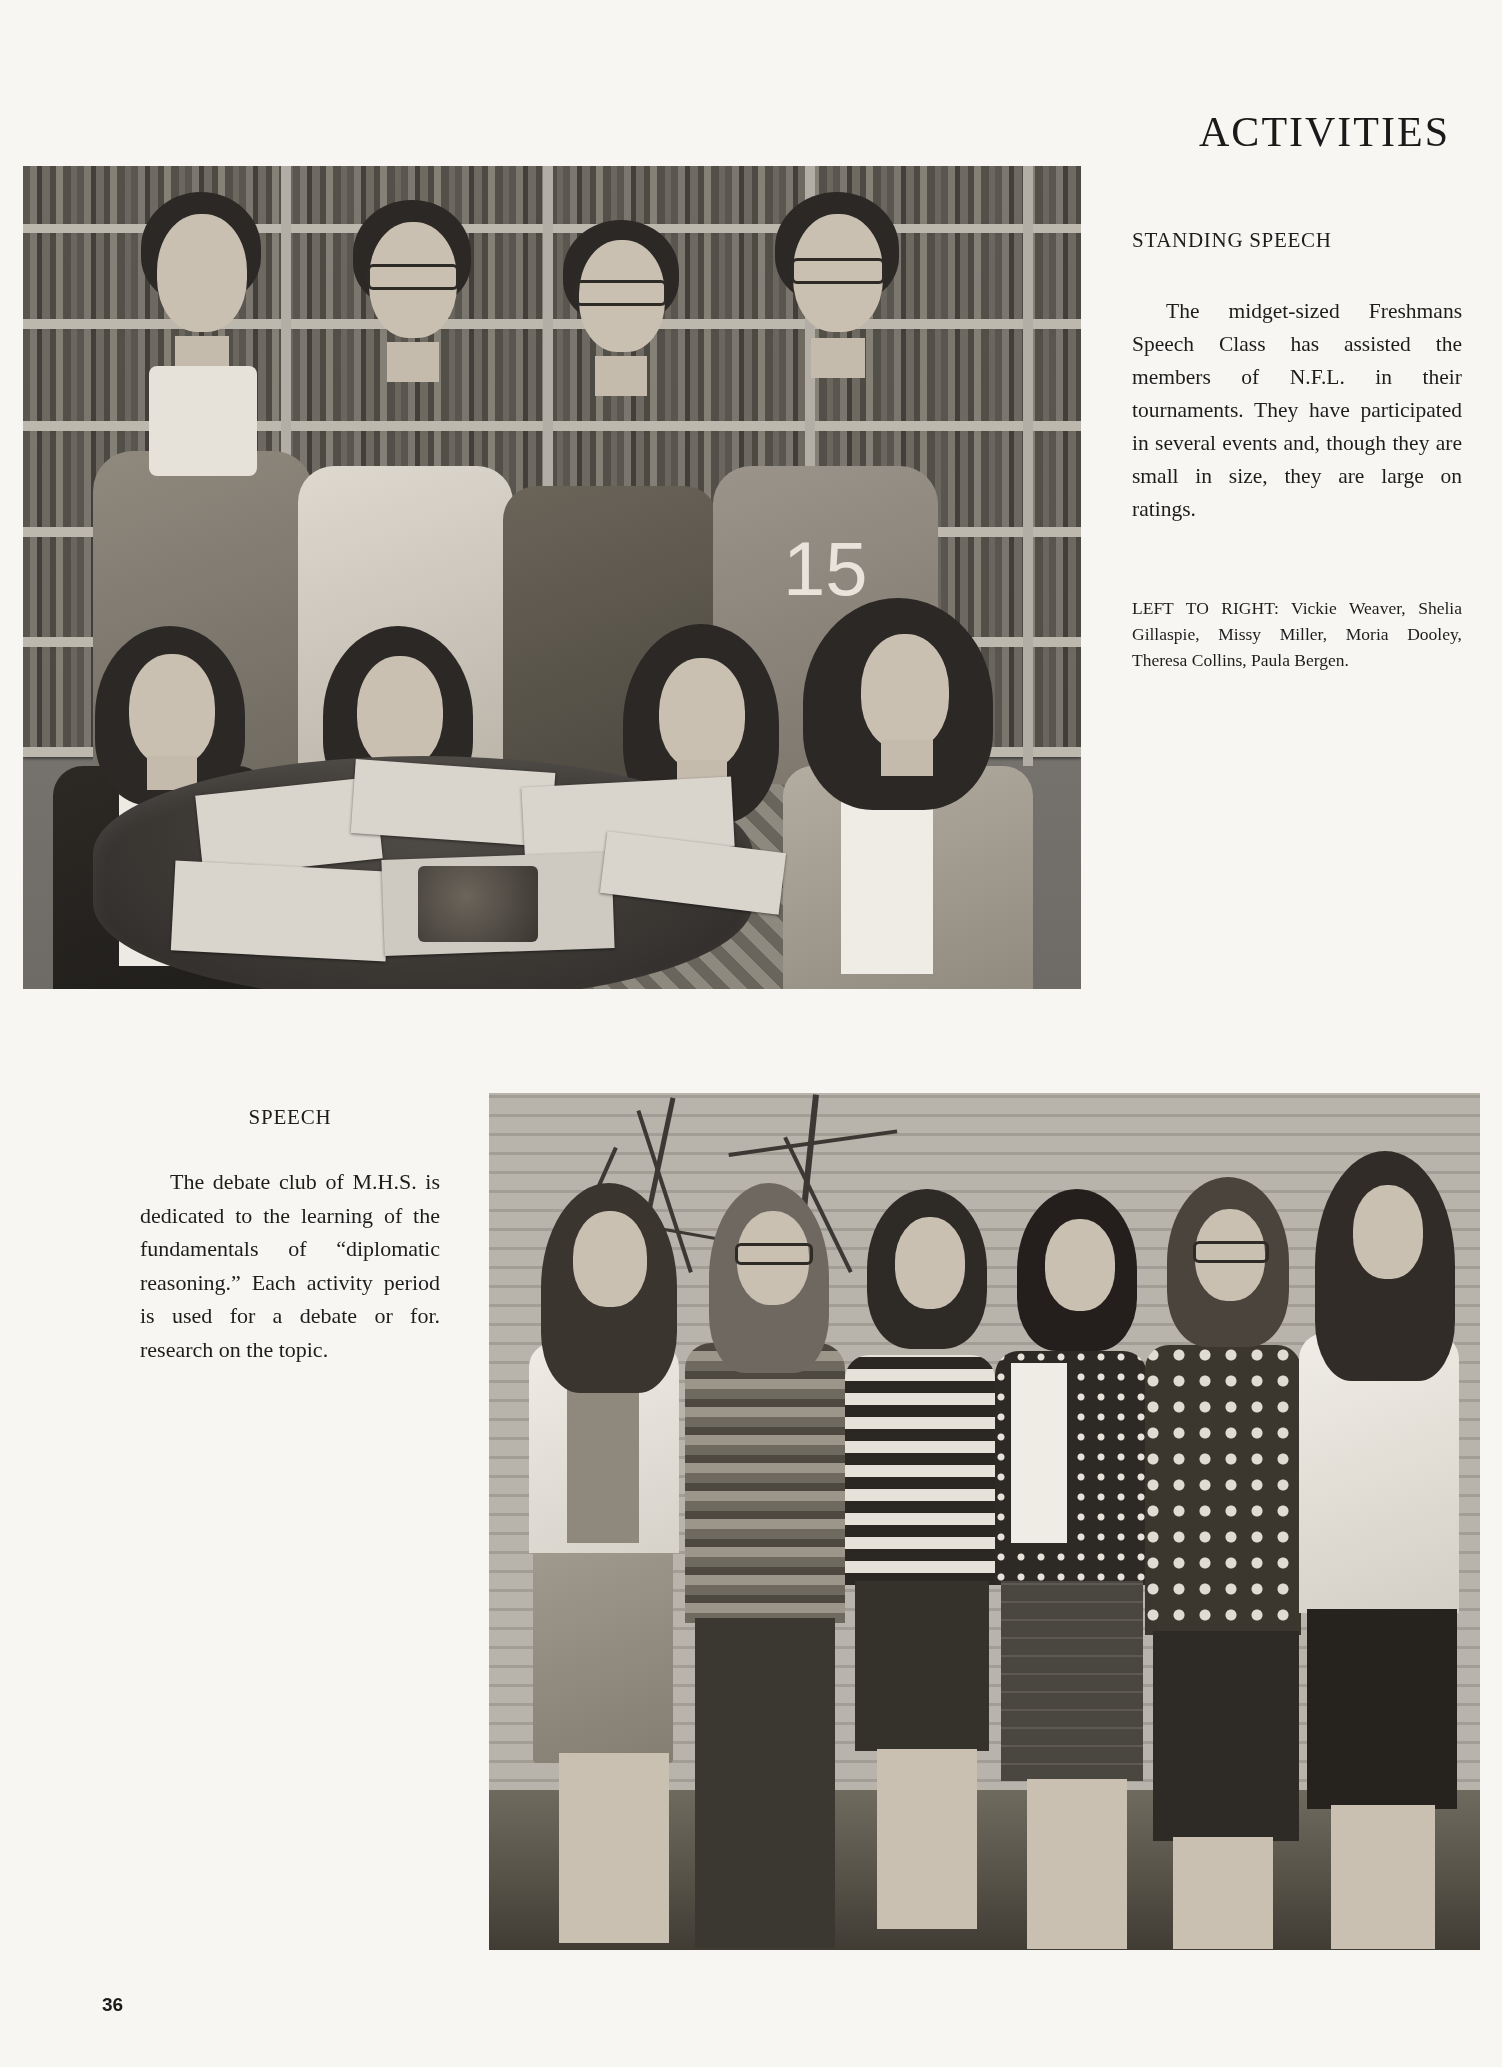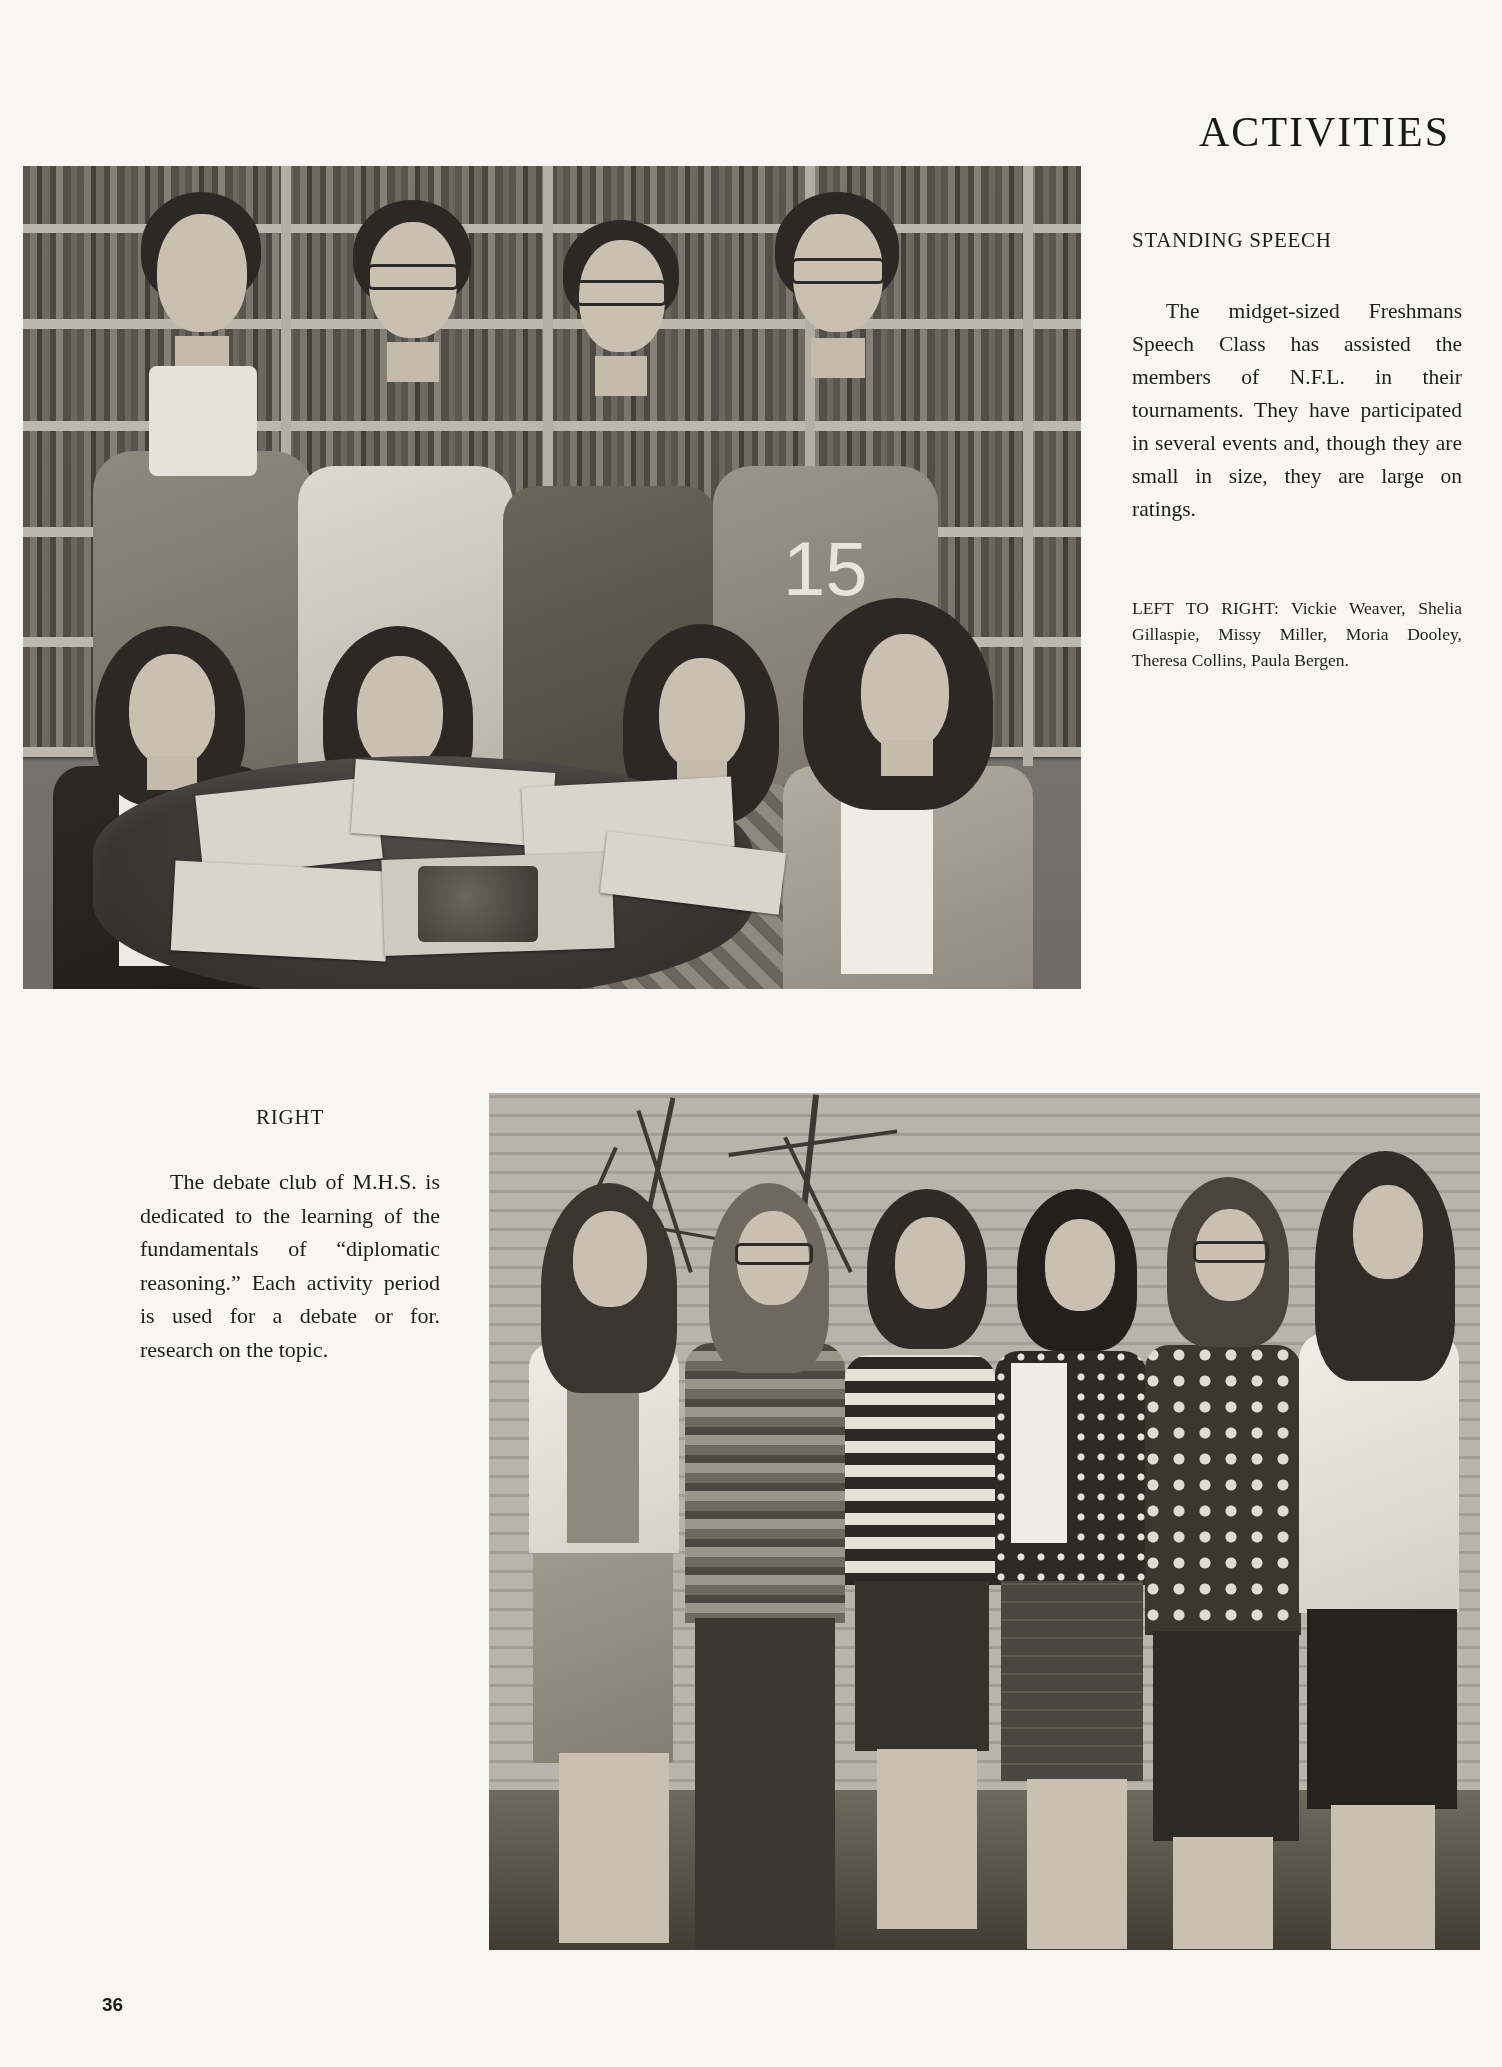--- a/index.html
+++ b/index.html
@@ -397,20 +397,20 @@
   </div>
 
   <div class="heading-activities">ACTIVITIES</div>
 
   <div class="section-title">STANDING SPEECH</div>
 
   <div class="body-col-right">The midget-sized Freshmans Speech Class has assisted the members of N.F.L. in their tournaments. They have participated in several events and, though they are small in size, they are large on ratings.</div>
 
   <div class="caption-right">LEFT TO RIGHT: Vickie Weaver, Shelia Gillaspie, Missy Miller, Moria Dooley, Theresa Collins, Paula Bergen.</div>
 
-  <div class="debate-title">RIGHT</div>
+  <div class="debate-title">SPEECH</div>
 
   <div class="debate-body">The debate club of M.H.S. is dedicated to the learning of the fundamentals of “diplomatic reasoning.” Each activity period is used for a debate or for. research on the topic.</div>
 
 
   <div class="page-number">36</div>
 
 </div>
 
 </body></html>

